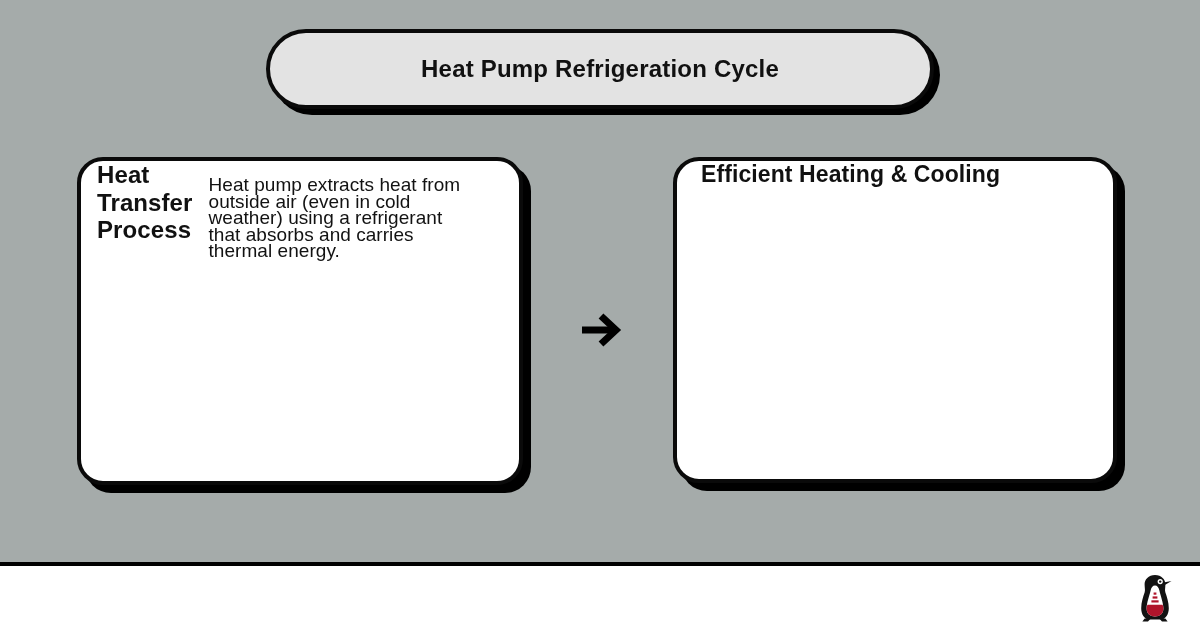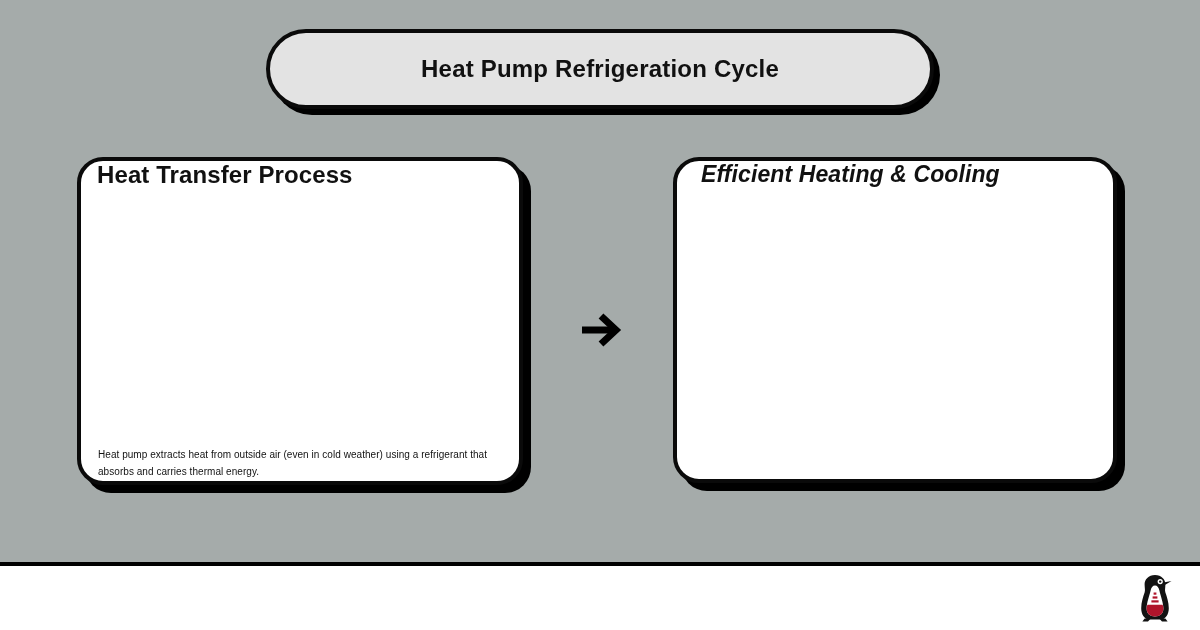--- a/index.html
+++ b/index.html
@@ -111,44 +111,43 @@
     height: 326px;
   }
 
   .card-inner {
     position: absolute;
     left: 0;
     right: 0;
     top: 0;
     bottom: 0;
     display: flex;
-    flex-direction: column;
-    justify-content: space-between;
+    justify-content: flex-start;
   }
   .card-left .card-inner { padding: 0 26px 0 16px; }
-  .card-right .card-inner { padding: 0 22px 0 24px; font-style: italic; }
+  .card-right .card-inner { padding: 0 22px 0 24px; }
 
   .card-heading {
     font-size: 24px;
     font-weight: bold;
     color: #111111;
     margin: 0 0 14px 0;
     line-height: 1.15;
     letter-spacing: 0.1px;
   }
   .card-right .card-heading {
     font-size: 23px;
     margin-bottom: 11px;
   }
 
   .card-body {
-    font-size: 10px;
+    font-size: 19px;
     font-weight: normal;
     color: #121212;
-    margin: 1px;
+    margin: 16px;
     line-height: 16.5px;
     letter-spacing: 0.05px;
   }
 
   
   .arrow {
     position: absolute;
     left: 575px;
     top: 303px;
     width: 50px;

